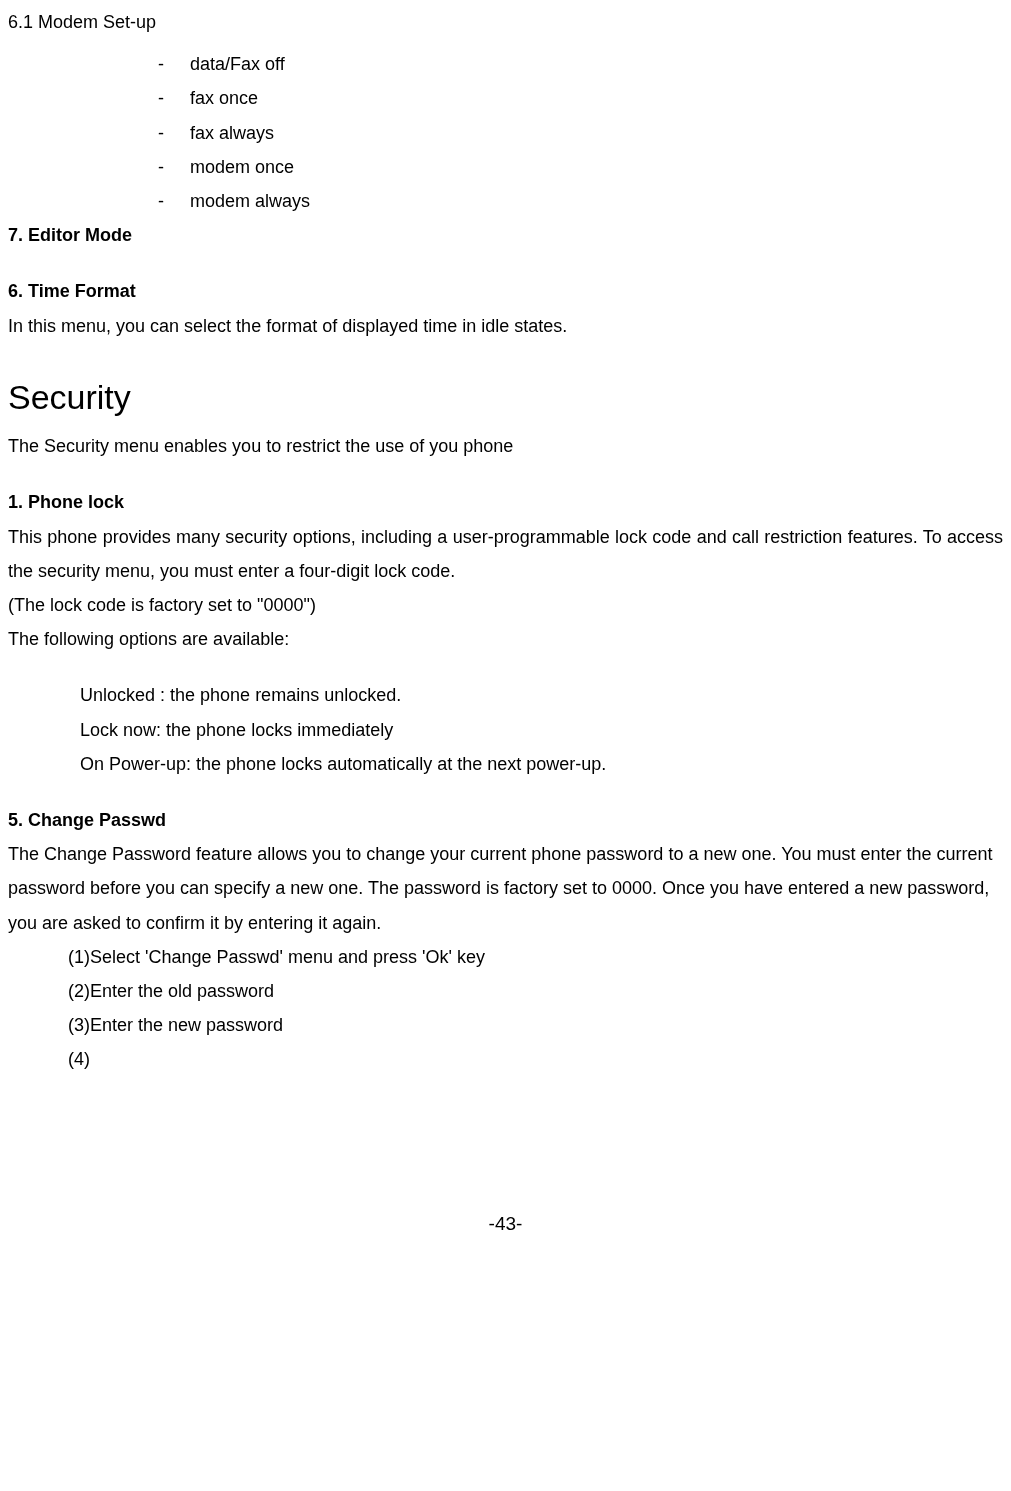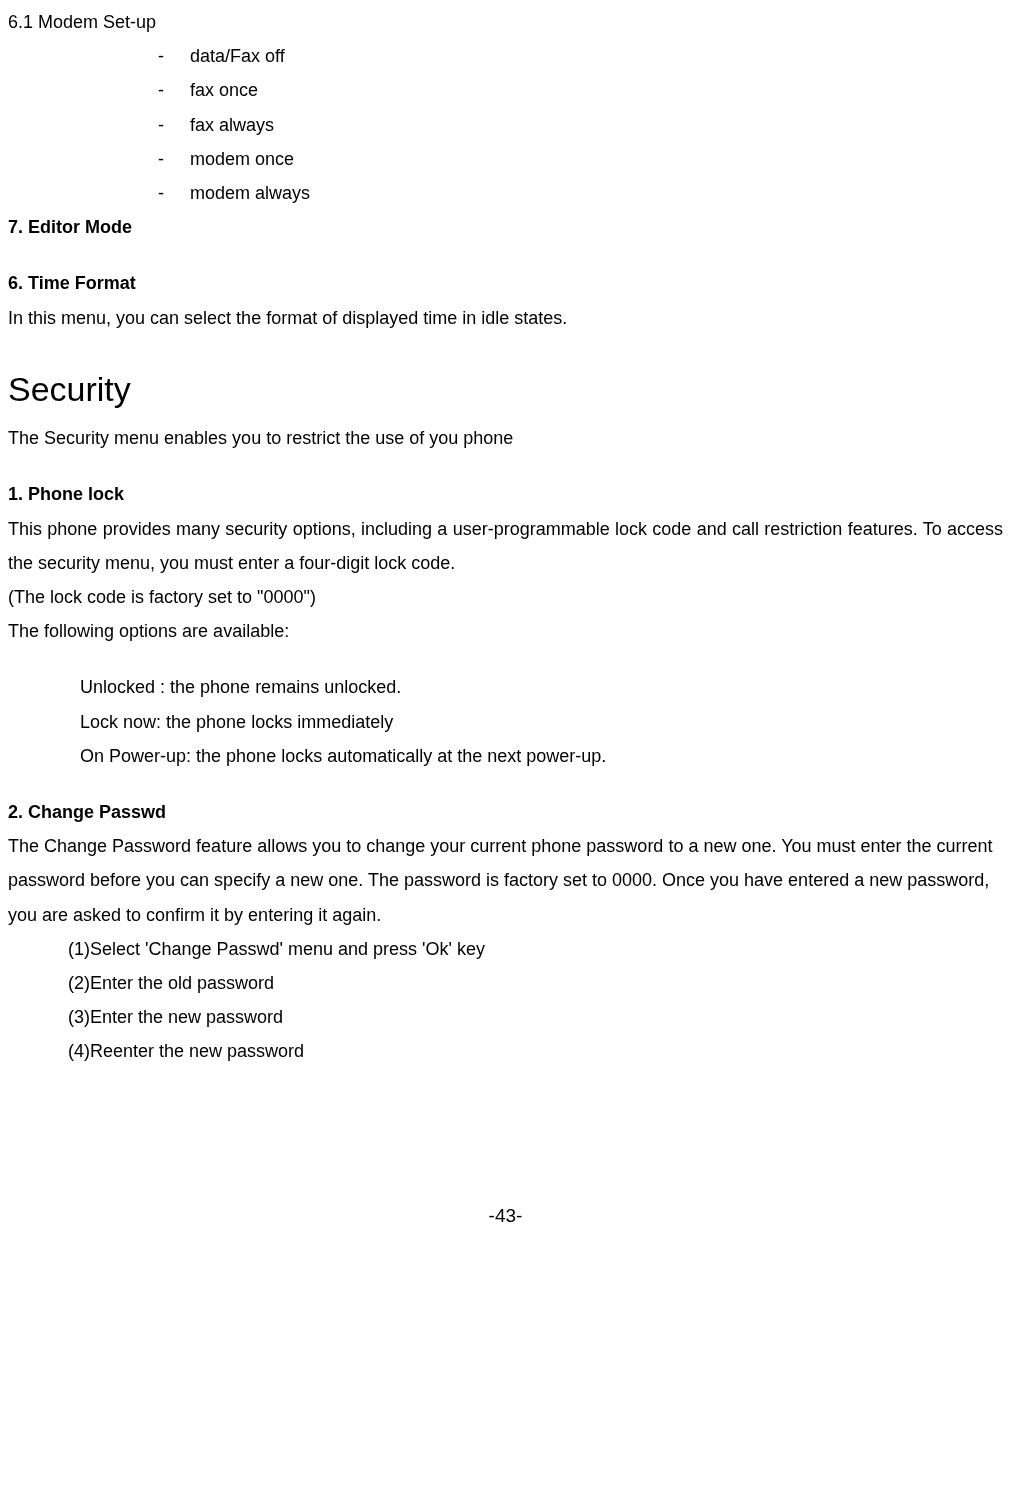--- a/index.html
+++ b/index.html
@@ -10,21 +10,21 @@
     body {
       font-family: Verdana, Geneva, sans-serif;
       font-size: 18px;
       line-height: 1.9;
       color: #000;
       background: #fff;
       padding: 5px 8px 20px 8px;
       width: 1011px;
     }
     .section-header {
-      margin-bottom: 0;
+      margin-bottom: 8px;
     }
     .bullet-list {
       padding-left: 150px;
     }
     .bullet-item {
       display: flex;
       gap: 20px;
     }
     .bullet-dash {
       width: 12px;
@@ -126,35 +126,34 @@
     </div>
     <div class="option-line">
       <span class="option-bold">On Power-up</span><span>: the phone locks automatically at the next power-up.</span>
     </div>
   </div>
 </div>
 
 <div class="spacer"></div>
 
 <div>
-  <div class="bold-heading">2. Change Passwd</div>
+  <div class="bold-heading">5. Change Passwd</div>
   <div>The Change Password feature allows you to change your current phone password to a new one. You must enter the current password before you can specify a new one. The password is factory set to 0000. Once you have entered a new password, you are asked to confirm it by entering it again.</div>
   <div class="numbered-list">
     <div class="numbered-item">
       <span>(1) </span>
         <span>Select 'Change Passwd' menu and press 'Ok' key</span>
     </div>
     <div class="numbered-item">
       <span>(2) </span>
         <span>Enter the old password</span>
     </div>
     <div class="numbered-item">
       <span>(3) </span>
         <span>Enter the new password</span>
     </div>
     <div class="numbered-item">
       <span>(4) </span>
-        <span>Reenter the new password</span>
     </div>
   </div>
 </div>
 
 <div class="page-number">-43-</div>
 
 </body></html>

